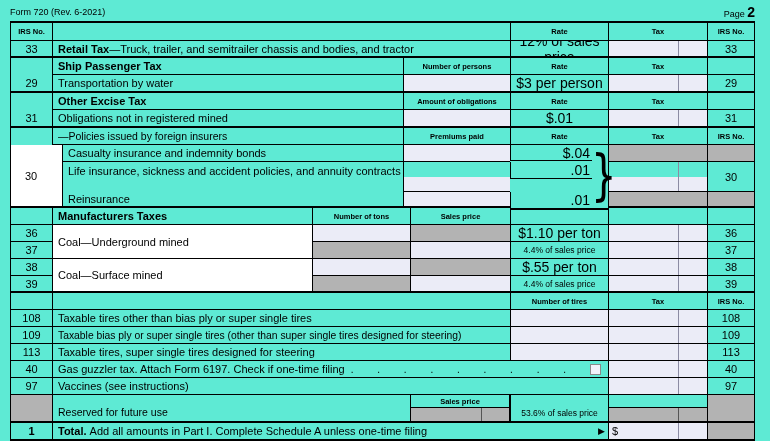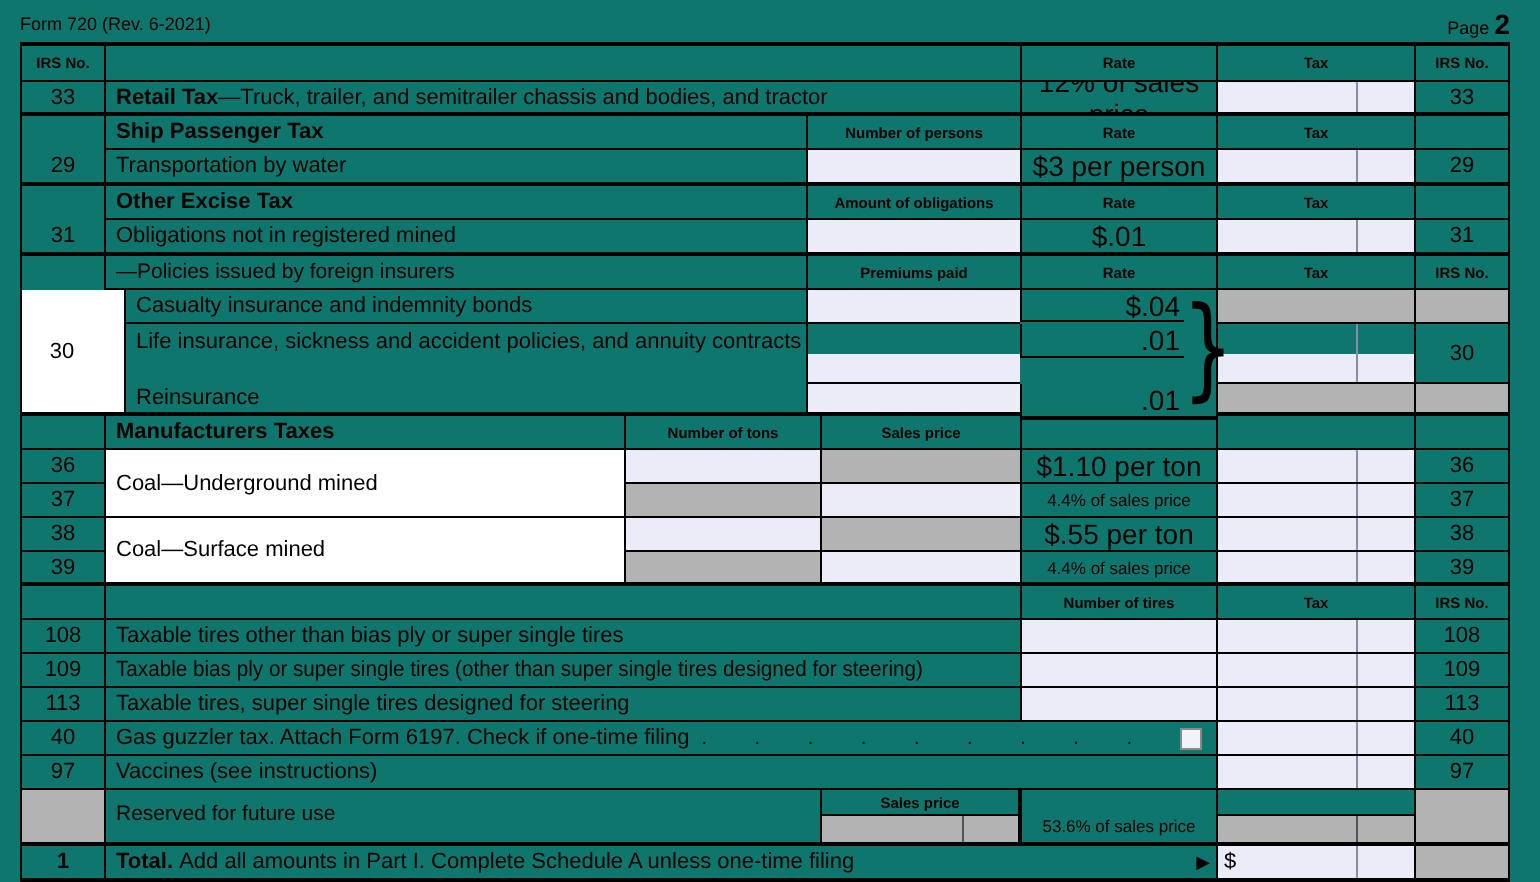--- a/index.html
+++ b/index.html
@@ -1,17 +1,17 @@
 <!DOCTYPE html>
 <html style="--field: #ebecf7; --na: #b3b3b3;"><head>
 <meta charset="utf-8">
 <style>
   html,body{margin:0;padding:0;background:#fff;width:770px;height:441px;overflow:hidden;
     font-family:"Liberation Sans","DejaVu Sans",sans-serif;color:#000;}
-  #page{position:relative;width:770px;height:441px;background:#0f766e;}
+  #page{position:relative;width:770px;height:441px;background:#5eead4;}
   #pghdr{position:absolute;left:10px;top:4px;width:745px;height:16px;line-height:16px;font-size:9px;}
   #pghdr .right{position:absolute;right:0;top:0;}
   #pghdr .pgnum{font-weight:bold;font-size:14px;}
   #tbl{position:absolute;left:10px;top:21px;width:745px;height:420px;box-sizing:border-box;
     border:1px solid #000;border-top-width:2px;border-bottom-width:2px;}
   .row{position:relative;width:100%;}
   .c{position:absolute;top:0;bottom:0;box-sizing:border-box;display:flex;align-items:center;font-size:11px;overflow:hidden;}
   .bl{border-left:1px solid #000;}
   .bb{border-bottom:1px solid #000;}
   .bb2{border-bottom:2px solid #000;}
@@ -279,21 +279,21 @@
       <div class="c num bb" style="left:0;width:41px">97</div>
       <div class="c desc bl bb" style="left:41px;width:556px">Vaccines (see instructions)</div>
       <div class="c bl bb fill" style="left:597px;width:99px">
           <div class="cents" style="left:69px"></div>
         </div>
       <div class="c num bl bb" style="left:696px;width:47px">97</div>
     </div>
 
     <div class="row" style="height:28px;border-bottom:2px solid #000;box-sizing:border-box">
       <div class="c na" style="left:0;width:41px"></div>
-      <div class="c desc bl" style="left:41px;width:358px;align-items:center">
+      <div class="c desc bl" style="left:41px;width:358px;align-items:flex-end">
           <span style="padding-bottom:3px;font-size:10.5px">Reserved for future use</span>
         </div>
       <div class="c hdr" style="left:399px;width:100px;top:0;bottom:auto;height:13px;border:1px solid #000;border-top:none">Sales price</div>
       <div class="c na" style="left:399px;width:100px;top:13px;border-left:1px solid #000;border-right:1px solid #000">
           <div class="cents dark" style="left:70px"></div>
         </div>
       <div class="c rate sm bl" style="left:499px;width:98px;align-items:flex-end;justify-content:center">
           <span style="padding-bottom:3px">53.6% of sales price</span>
         </div>
       <div class="c bl" style="left:597px;width:99px;top:0;bottom:auto;height:13px;border-bottom:1px solid #000"></div>

